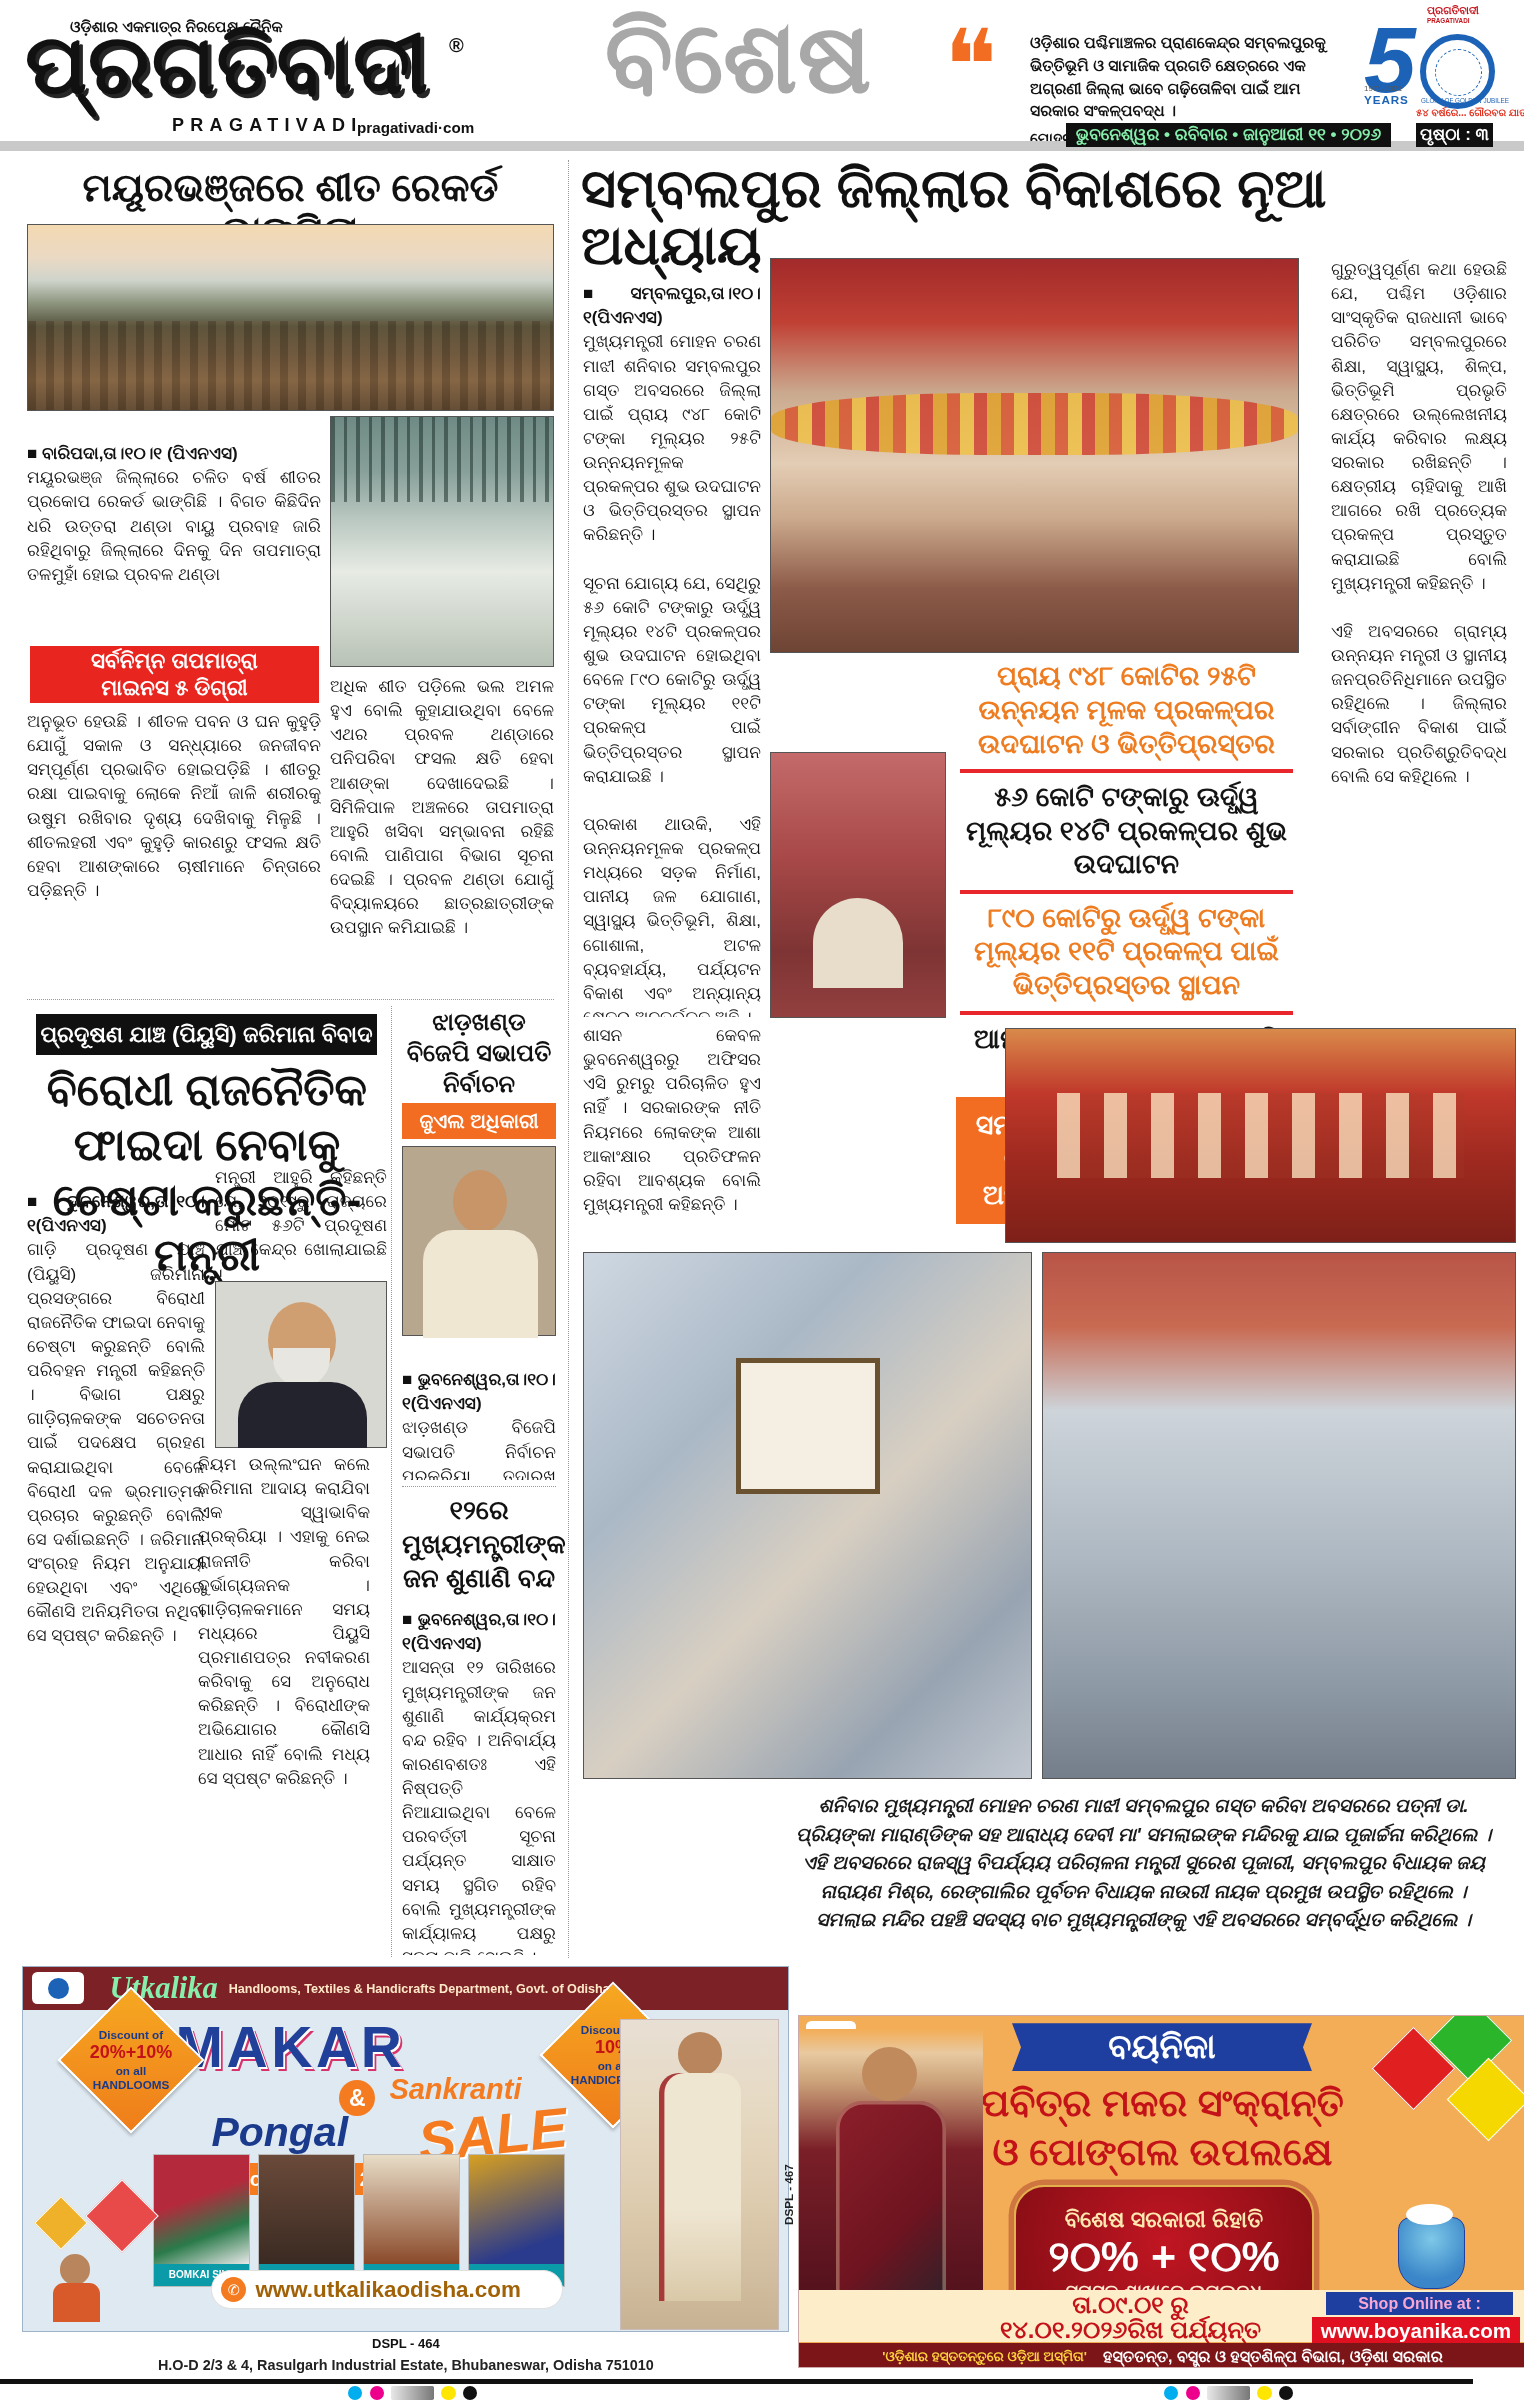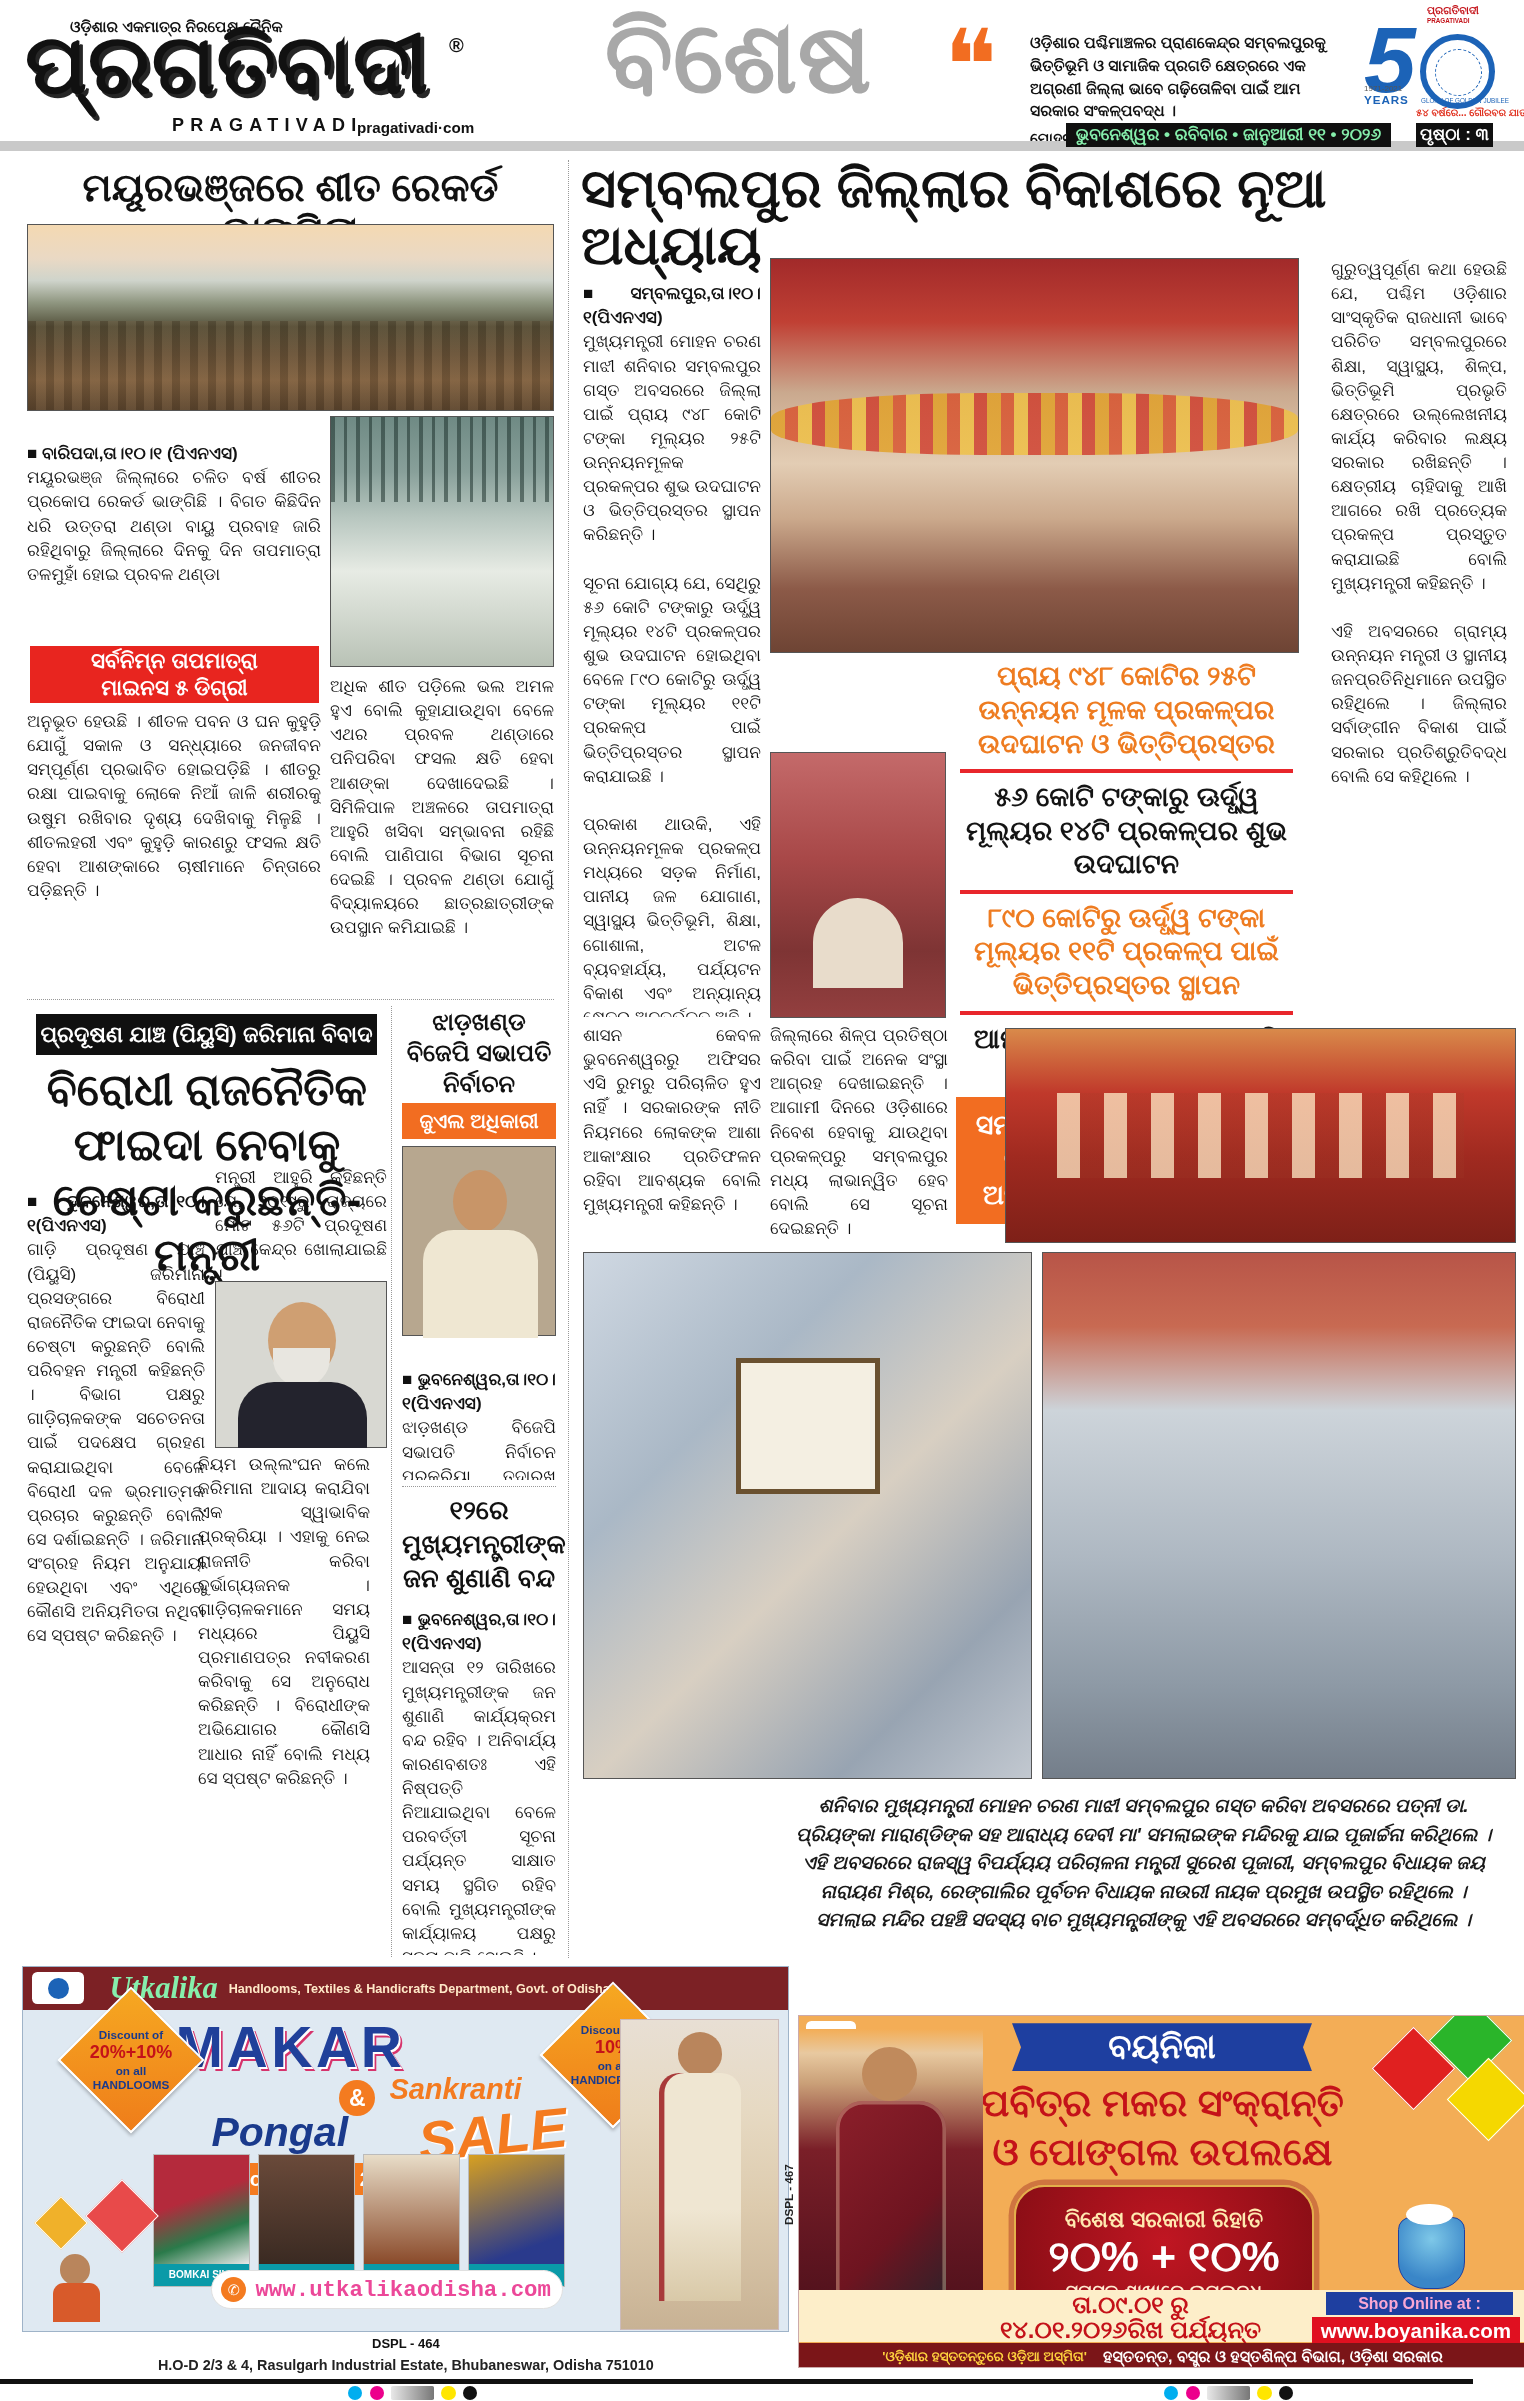--- a/index.html
+++ b/index.html
@@ -153,21 +153,21 @@
   .ut-model::after{content:"";position:absolute;left:24%;top:17%;width:52%;height:74%;border-radius:20px 20px 0 0;
         background:linear-gradient(180deg,#efe6d2 60%,#d9c9a8 100%);box-shadow:inset 5.4px 0 0 #a83a3a;}
   .ut-boy{position:absolute;left:13.5px;top:221px;width:135px;height:136px;}
   .ut-boy .k1{position:absolute;left:59px;top:1.8px;width:50px;height:50px;background:#e84a4a;transform:rotate(45deg);border:1.8px solid #fff;}
   .ut-boy .k2{position:absolute;left:5.4px;top:16px;width:36px;height:36px;background:#f0b12a;transform:rotate(45deg);border:1.8px solid #fff;}
   .ut-boy .head{position:absolute;left:23px;top:66px;width:30.5px;height:30.5px;border-radius:50%;background:#b9855c;}
   .ut-boy .bodyp{position:absolute;left:16px;top:95px;width:47px;height:39px;border-radius:10.8px 10.8px 0 0;background:#d85a2a;}
   .ut-web{position:absolute;left:188px;top:303px;width:352px;height:39px;background:#fff;border-radius:21.5px;
           border:1.8px solid #e0e0e0;display:flex;align-items:center;gap:9px;padding-left:9px;box-sizing:border-box;}
   .ut-web .ic{width:25px;height:25px;border-radius:50%;background:#f47b20;color:#fff;display:flex;align-items:center;justify-content:center;font-size:14.4px;}
-  .ut-web .url{font-size:22.4px;font-weight:800;color:#ec4899;font-family:Liberation Mono, monospace;}
+  .ut-web .url{font-size:22.4px;font-weight:800;color:#a16207;}
   .ut-dspl{left:22.4px;top:2336px;width:767px;text-align:center;font-size:13px;font-weight:bold;}
   .ut-addr{left:22.4px;top:2357px;width:767px;text-align:center;font-size:14.4px;font-weight:bold;color:#222;}
   
   .bo{left:798px;top:2015px;width:727px;height:353px;background:#f3ad56;border:1.8px solid #caa;box-sizing:border-box;overflow:hidden;}
   .bo-logo{position:absolute;left:7.2px;top:5.4px;width:50px;height:50px;background:#fff;border-radius:5.4px;}
   .bo-logo::after{content:"";position:absolute;left:12.6px;top:7.2px;width:25px;height:25px;border-radius:50%;background:#c41219;box-shadow:0 27px 0 -10.8px #1e3fa0;}
   .bo-ribbon{position:absolute;left:213px;top:7.2px;width:300px;height:48px;background:#1e3fa0;color:#fff;
              font-size:34px;font-weight:900;display:flex;align-items:center;justify-content:center;
              clip-path:polygon(0 0,100% 0,97% 50%,100% 100%,0 100%,3% 50%);}
   .bo-t1{position:absolute;left:117px;top:66px;width:493px;text-align:center;font-size:38px;font-weight:900;color:#c41219;}
@@ -307,21 +307,20 @@
     <div class="hl-rule"></div>
     <div class="hl-line hl-black">୫୬ କୋଟି ଟଙ୍କାରୁ ଊର୍ଦ୍ଧ୍ୱ ମୂଲ୍ୟର ୧୪ଟି ପ୍ରକଳ୍ପର ଶୁଭ ଉଦଘାଟନ</div>
     <div class="hl-rule"></div>
     <div class="hl-line hl-orange">୮୯୦ କୋଟିରୁ ଊର୍ଦ୍ଧ୍ୱ ଟଙ୍କା ମୂଲ୍ୟର ୧୧ଟି ପ୍ରକଳ୍ପ ପାଇଁ ଭିତ୍ତିପ୍ରସ୍ତର ସ୍ଥାପନ</div>
     <div class="hl-rule"></div>
     <div class="hl-line hl-black">ଆମ ସମ୍ବଲପୁର ସହର ଆହୁରି ସୁନ୍ଦର ହେବ</div>
     <div class="hl-box">ସମ୍ବଲପୁର ବିକାଶ, ସନ୍ତୁଳିତ ବିକାଶ ଓ ସୁଶାସନର ଏକ ଅଭିନ୍ନ ଅଂଶ - ମୁଖ୍ୟମନ୍ତ୍ରୀ</div>
   </div>
 
   <div class="abs main-col2 body-text">ଶାସନ କେବଳ ଭୁବନେଶ୍ୱରରୁ ଅଫିସର ଏସି ରୁମରୁ ପରିଚାଳିତ ହୁଏ ନାହିଁ । ସରକାରଙ୍କ ନୀତି ନିୟମରେ ଲୋକଙ୍କ ଆଶା ଆକାଂକ୍ଷାର ପ୍ରତିଫଳନ ରହିବା ଆବଶ୍ୟକ ବୋଲି ମୁଖ୍ୟମନ୍ତ୍ରୀ କହିଛନ୍ତି ।</div>
-  <div class="abs main-col3 body-text">ଜିଲ୍ଲାରେ ଶିଳ୍ପ ପ୍ରତିଷ୍ଠା କରିବା ପାଇଁ ଅନେକ ସଂସ୍ଥା ଆଗ୍ରହ ଦେଖାଇଛନ୍ତି । ଆଗାମୀ ଦିନରେ ଓଡ଼ିଶାରେ ନିବେଶ ହେବାକୁ ଯାଉଥିବା ପ୍ରକଳ୍ପରୁ ସମ୍ବଲପୁର ମଧ୍ୟ ଲାଭାନ୍ୱିତ ହେବ ବୋଲି ସେ ସୂଚନା ଦେଇଛନ୍ତି ।</div>
   <div class="abs photo ph-stage"></div>
   <div class="abs photo ph-felic"></div>
   <div class="abs photo ph-crowd"></div>
   <div class="abs main-cap">ଶନିବାର ମୁଖ୍ୟମନ୍ତ୍ରୀ ମୋହନ ଚରଣ ମାଝୀ ସମ୍ବଲପୁର ଗସ୍ତ କରିବା ଅବସରରେ ପତ୍ନୀ ଡା. ପ୍ରିୟଙ୍କା ମାରାଣ୍ଡିଙ୍କ ସହ ଆରାଧ୍ୟ ଦେବୀ ମା' ସମଲାଇଙ୍କ ମନ୍ଦିରକୁ ଯାଇ ପୂଜାର୍ଚ୍ଚନା କରିଥିଲେ । ଏହି ଅବସରରେ ରାଜସ୍ୱ ବିପର୍ଯ୍ୟୟ ପରିଚାଳନା ମନ୍ତ୍ରୀ ସୁରେଶ ପୂଜାରୀ, ସମ୍ବଲପୁର ବିଧାୟକ ଜୟ ନାରାୟଣ ମିଶ୍ର, ରେଙ୍ଗାଲିର ପୂର୍ବତନ ବିଧାୟକ ନାଉରୀ ନାୟକ ପ୍ରମୁଖ ଉପସ୍ଥିତ ରହିଥିଲେ । ସମଲାଇ ମନ୍ଦିର ପହଞ୍ଚି ସଦସ୍ୟ ବାଚ ମୁଖ୍ୟମନ୍ତ୍ରୀଙ୍କୁ ଏହି ଅବସରରେ ସମ୍ବର୍ଦ୍ଧିତ କରିଥିଲେ ।</div>
 
   <div class="abs ut">
     <div class="ut-band">
       <span class="ut-logo">Utkalika</span>
       <span class="ut-dept">Handlooms, Textiles &amp; Handicrafts Department, Govt. of Odisha</span>
     </div>

